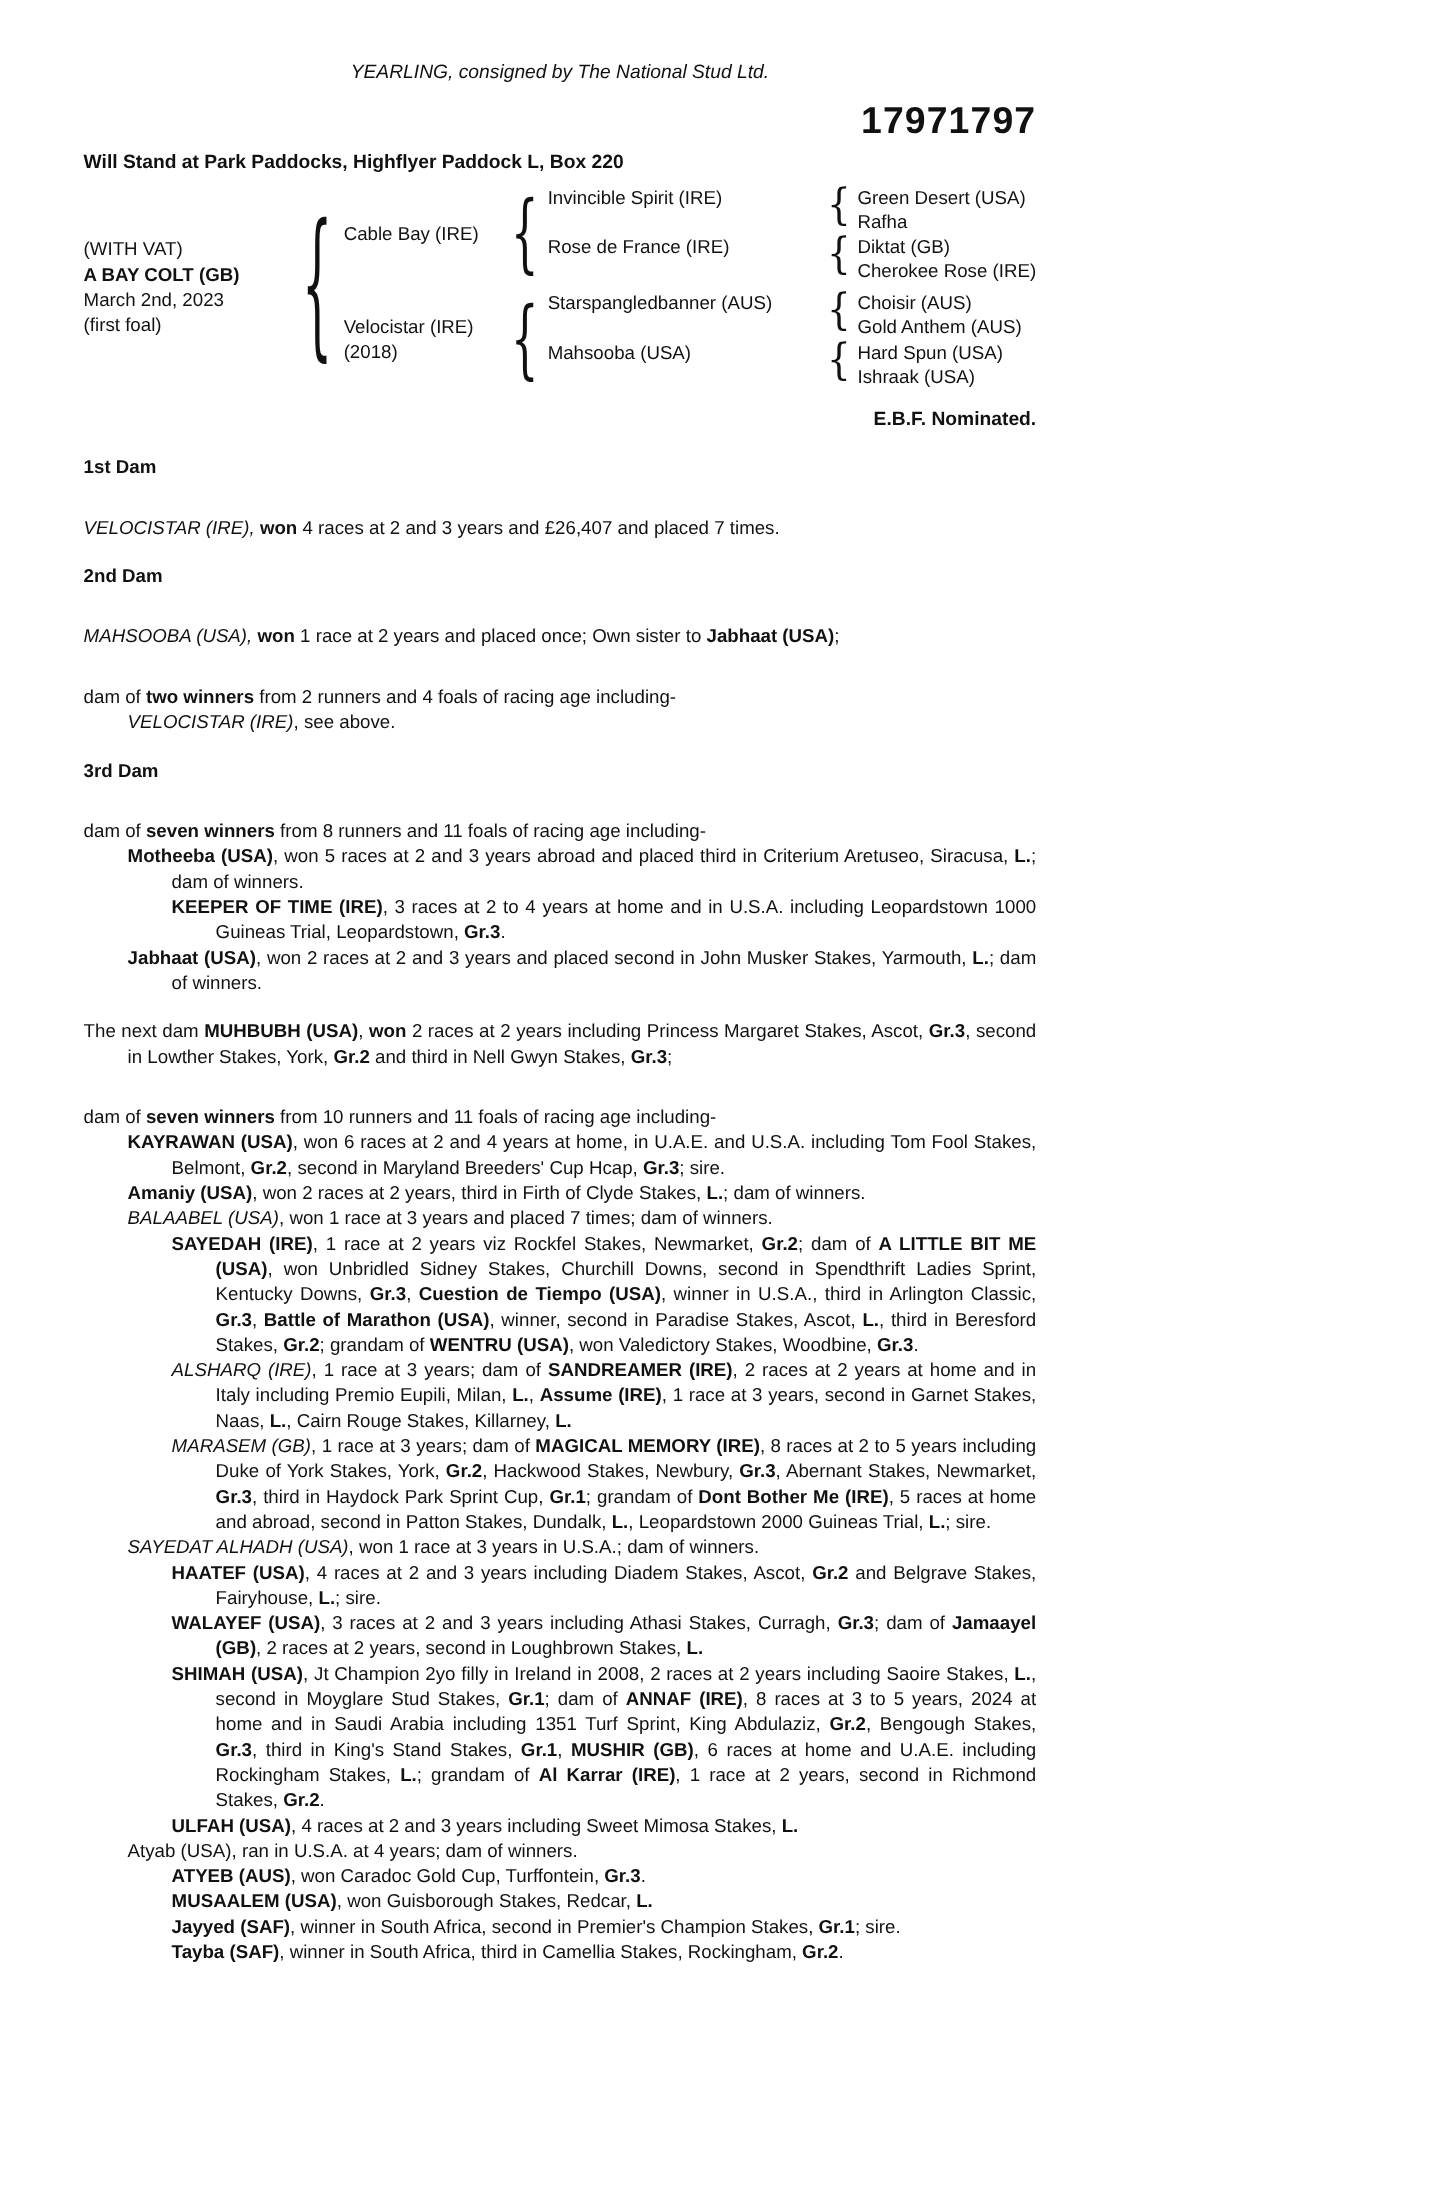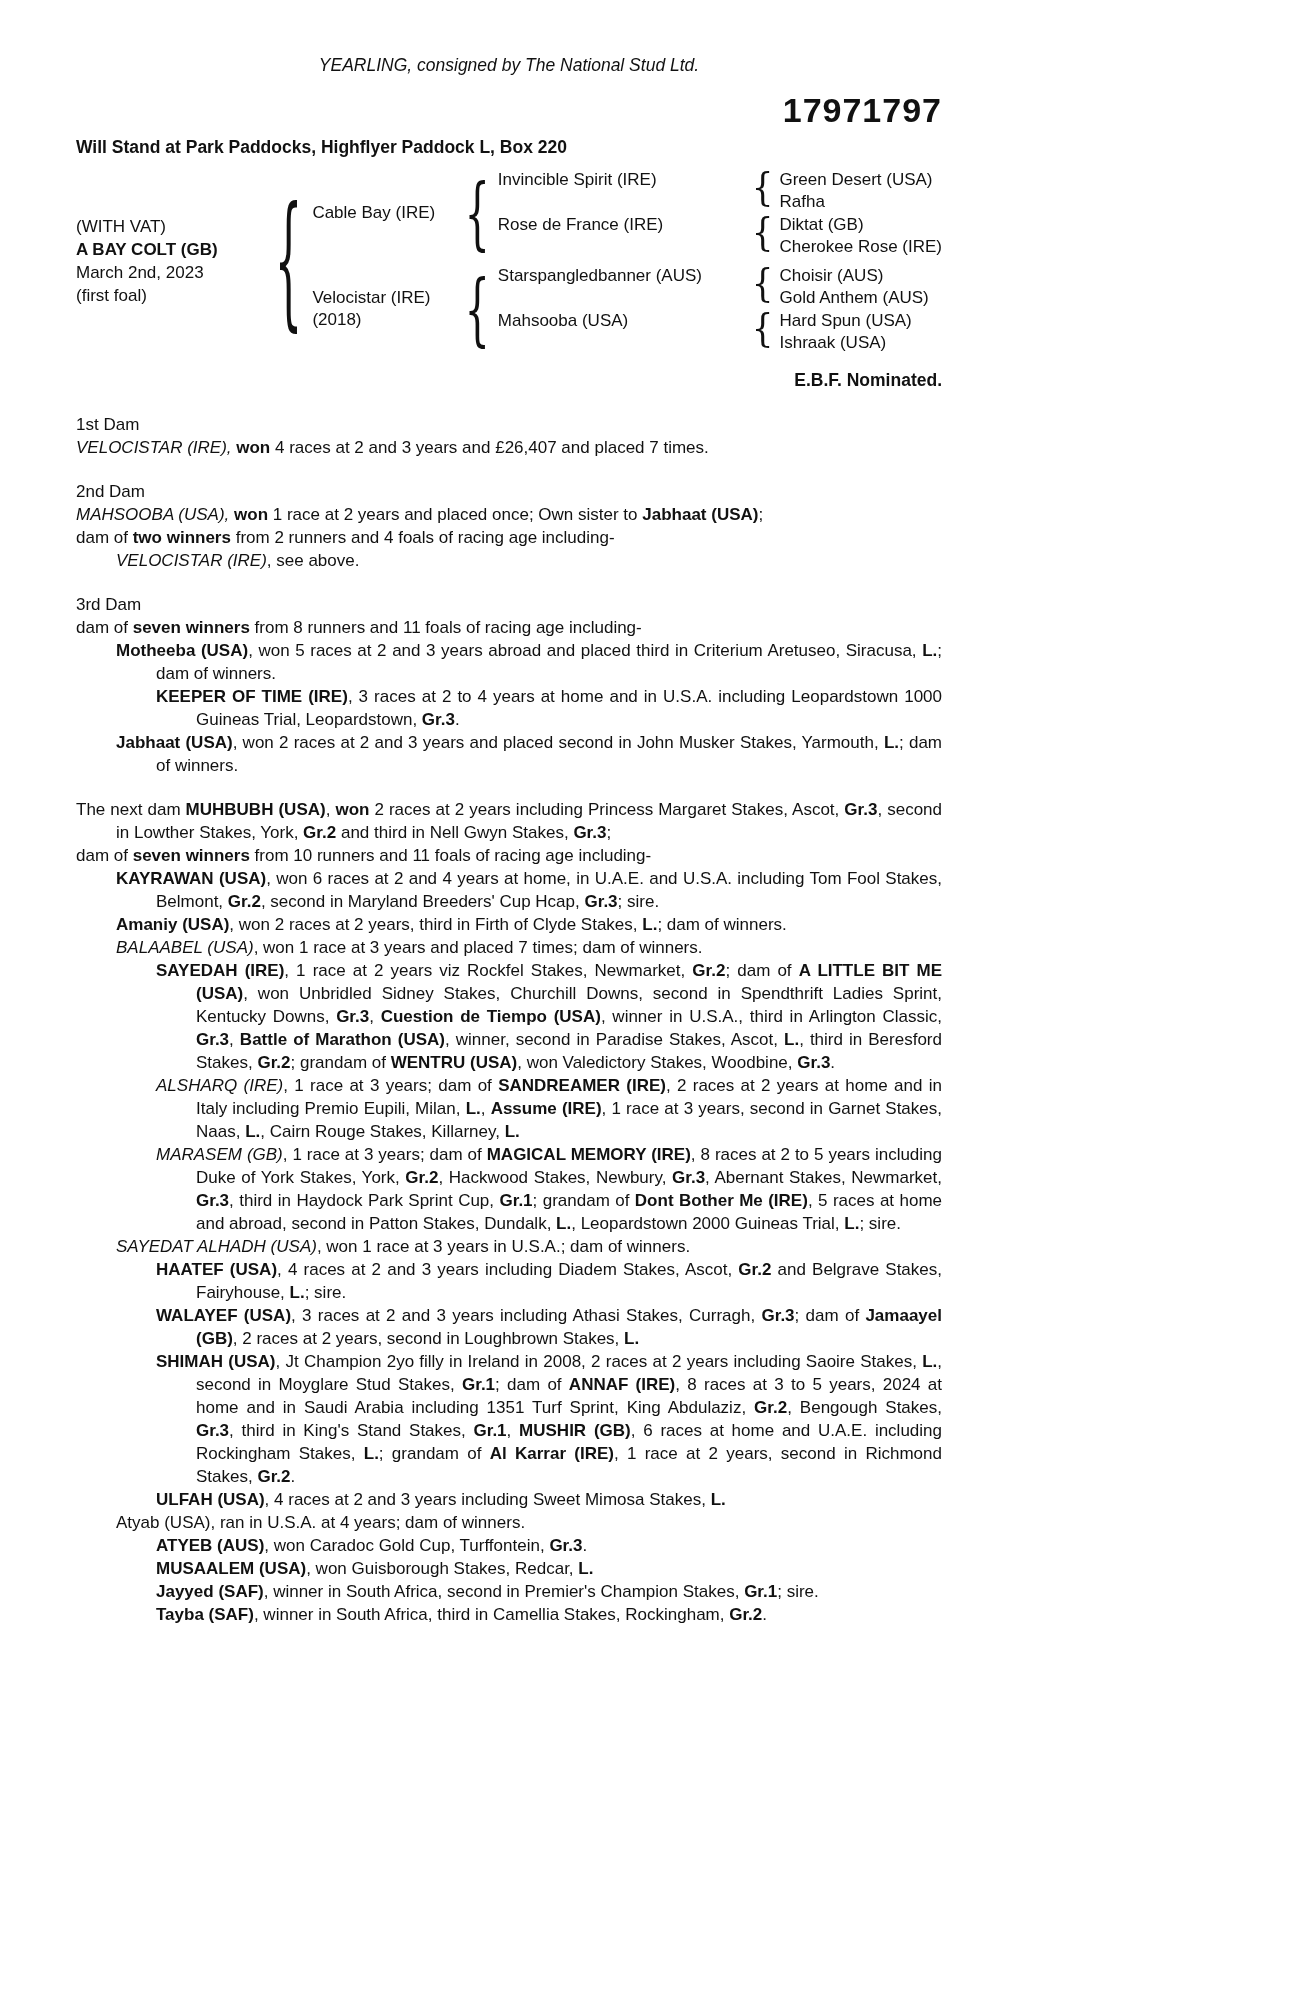--- a/index.html
+++ b/index.html
@@ -34,23 +34,23 @@
     line-height:1; display:inline-block; transform-origin:center;
   }
   .brace-big   { font-size:44px; transform:scaleY(3.3); margin:0 10px 0 6px; }
   .brace-parent{ font-size:40px; transform:scaleY(1.95); margin:0 8px 0 2px; }
   .brace-gp    { font-size:34px; transform:scaleY(1.15); margin:0 6px 0 2px; }
 
   .ebf { text-align:right; font-weight:bold; margin-top:16px; font-size:17.5px; line-height:23px; }
 
   
   .catalogue-body { margin-top:4px; }
-  .b-heading { font-weight:normal; margin-top:21px; line-height:23px; }
+  .b-heading { font-weight:bold; margin-top:21px; line-height:23px; }
   .b-para { text-align:justify; line-height:23px; }
-  .indent-0 { padding-left:40px;  text-indent:-40px; }
+  .indent-0 { padding-left:40px;  text-indent:-40px;margin-top:32px; }
   .indent-1 { padding-left:80px;  text-indent:-40px; }
   .indent-2 { padding-left:120px; text-indent:-40px; }
   .spaced { margin-top:21px; }
   .bd { font-weight:bold; }
   .it { font-style:italic; }
 </style>
 </head>
 <body>
 
 <div class="page">

